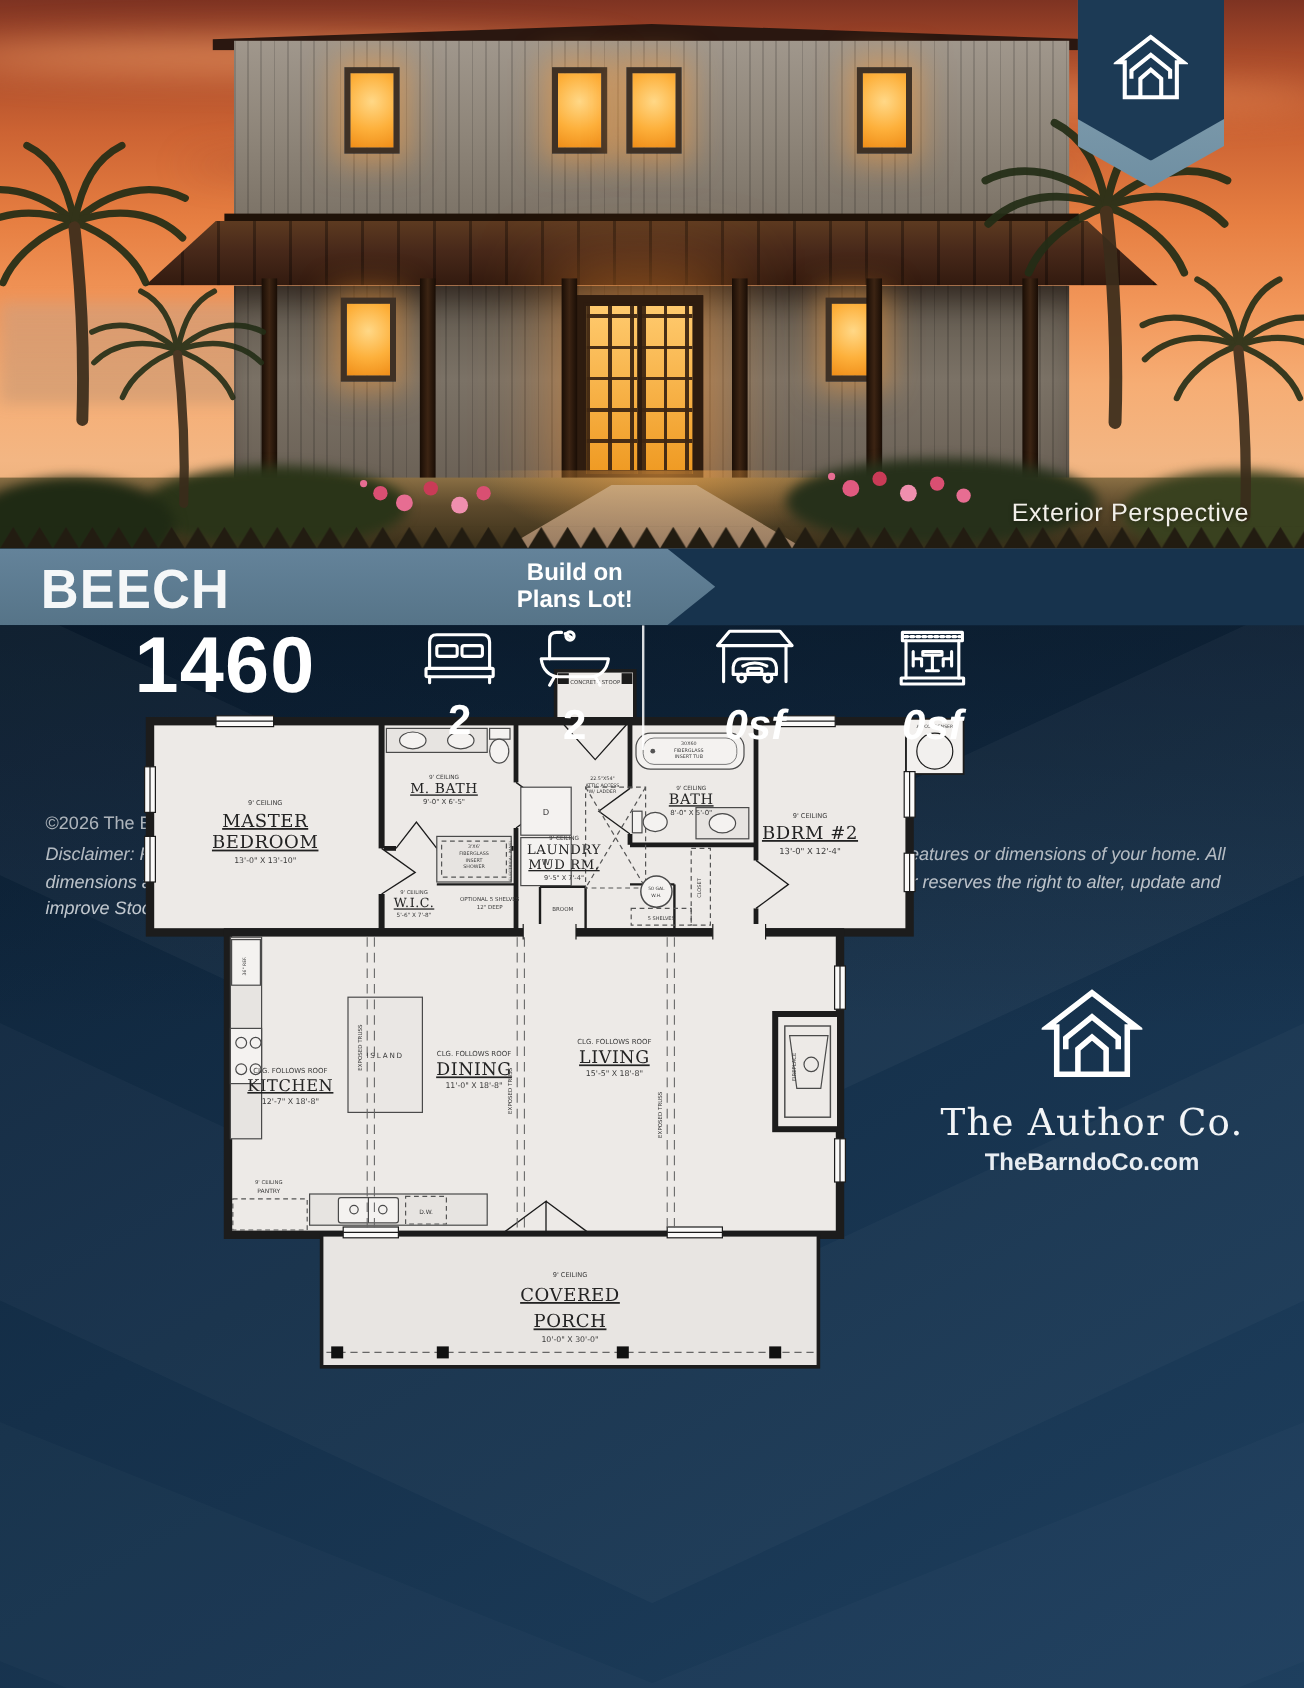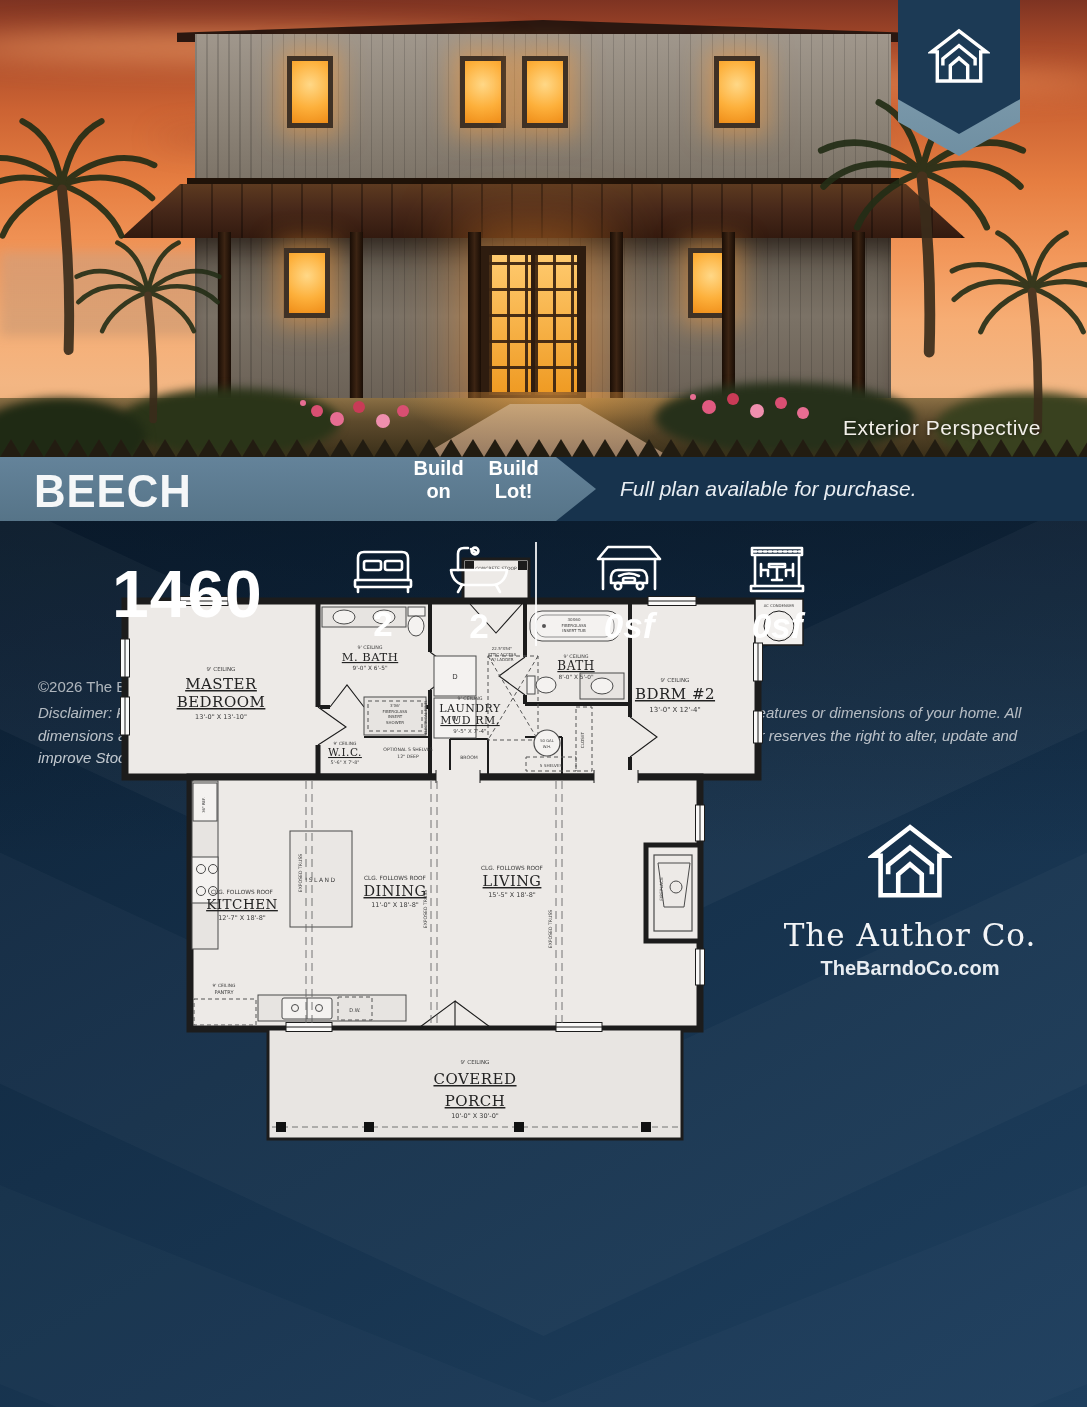--- a/index.html
+++ b/index.html
@@ -75,21 +75,21 @@
   .badge-icon { position:absolute; left:30px; top:26px; }
 
   
   .band { position:relative; width:100%; height:64px; background:#17334d; }
   .ribbon { position:absolute; left:0; top:0; height:100%; width:596px;
     background:linear-gradient(180deg,#64839a,#567488);
     clip-path:polygon(0 0,556px 0,596px 50%,556px 100%,0 100%); }
   .plan-name { position:absolute; left:34px; top:7px; margin:0; font-size:46px; font-weight:800;
     color:#f5f7f8; letter-spacing:1px; transform:scaleX(.95); transform-origin:left; }
   .cta { position:absolute; left:404px; top:0; width:150px; height:100%; display:flex;
-    flex-direction:row; justify-content:center; text-align:center;
+    flex-direction:column; justify-content:center; text-align:center;
     font-size:20px; font-weight:700; line-height:1.15; color:#ffffff; }
   .tagline { position:absolute; left:620px; top:0; height:100%; display:flex; align-items:center;
     font-style:italic; font-size:21px; color:#e9eef3; }
 
   
   .lower { position:relative; width:100%; height:886px; overflow:hidden;
     background:linear-gradient(150deg,#0d2237 0%,#15304a 45%,#1e3f5e 100%); }
   .chev { position:absolute; left:-6%; width:112%; background:rgba(255,255,255,.035);
     clip-path:polygon(0 0,50% 55%,100% 0,100% 45%,50% 100%,0 45%); }
   .chv1 { top:-6%; height:58%; }
@@ -107,21 +107,21 @@
   .fixt { fill:#e7e4e1; stroke:#4a4a4a; stroke-width:1; }
   .fixw { fill:#f4f2f0; stroke:#4a4a4a; stroke-width:1; }
   .dash { fill:none; stroke:#555; stroke-width:1; stroke-dasharray:4 3; }
 
   .brand { position:absolute; right:22px; top:300px; width:310px; text-align:center; color:#eef2f5; }
   .brand-name { margin:14px 0 4px; font-family:"DejaVu Serif", serif; font-weight:400;
     font-size:31px; letter-spacing:1px; color:#f2f4f6; }
   .brand-site { font-weight:700; font-size:20px; color:#e8edf2; }
 
   
-  .stats { position:relative; height:145px; display:flex; align-items:center;
+  .stats { position:relative; height:145px; display:flex; align-items:flex-start;
     padding-left:112px; color:#fff; }
   .living { width:205px; }
   .living-value { display:block; font-size:66px; font-weight:800; line-height:1; letter-spacing:1px; }
   .living-label { display:block; font-size:31px; font-weight:700; margin-top:10px; }
   .stat { display:flex; flex-direction:column; align-items:center; }
   .stat-s { width:96px; }
   .stat-b { width:148px;font-style:italic; }
   .stat .val { margin-top:10px; font-size:35px; font-weight:700; }
   .divider { width:2px; height:104px; background:rgba(255,255,255,.85); margin:0 18px 0 8px; }
   .sicon { stroke:#fff; fill:none; stroke-width:2.6; stroke-linecap:round; stroke-linejoin:round; }
@@ -224,23 +224,22 @@
         <use href="#barn-glyph"></use>
       </svg>
     </div>
   </header>
 
   <div class="band">
     <div class="ribbon"></div>
     <h1 class="plan-name">BEECH</h1>
     <div class="cta">
       <span>Build on</span>
-      <span>Build Lot!</span>
+      <span>Plans Lot!</span>
     </div>
-    <div class="tagline">Full plan available for purchase.</div>
   </div>
 
   <div class="lower">
     <div class="shade-top"></div>
     <div class="chev chv1"></div>
     <div class="chev chv2"></div>
     <div class="chev chv3"></div>
 
     <div class="plan-wrap">
     <svg class="fp" width="688" height="592" viewBox="0 0 688 592">

